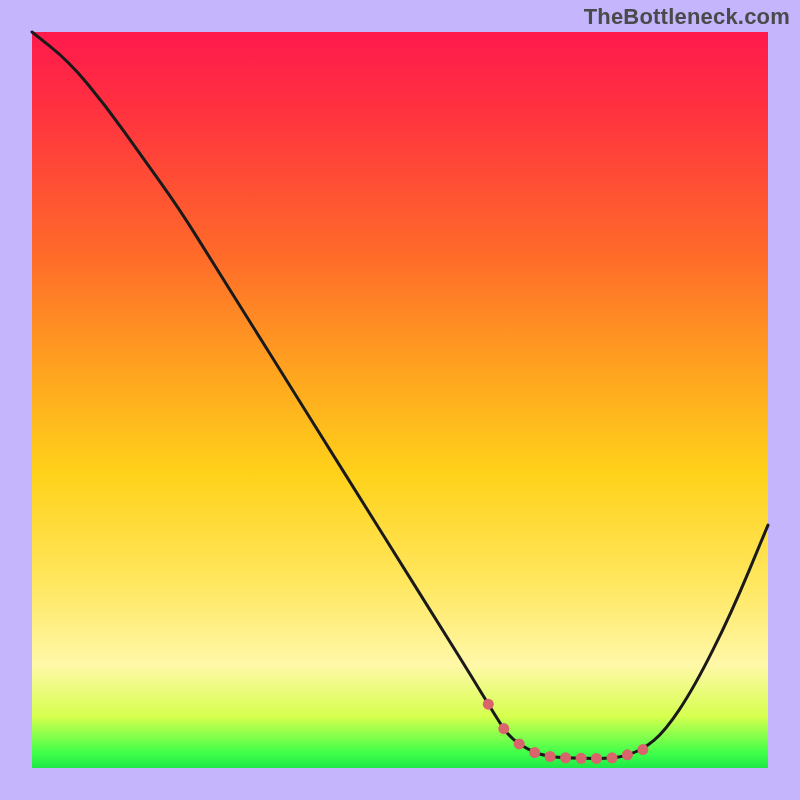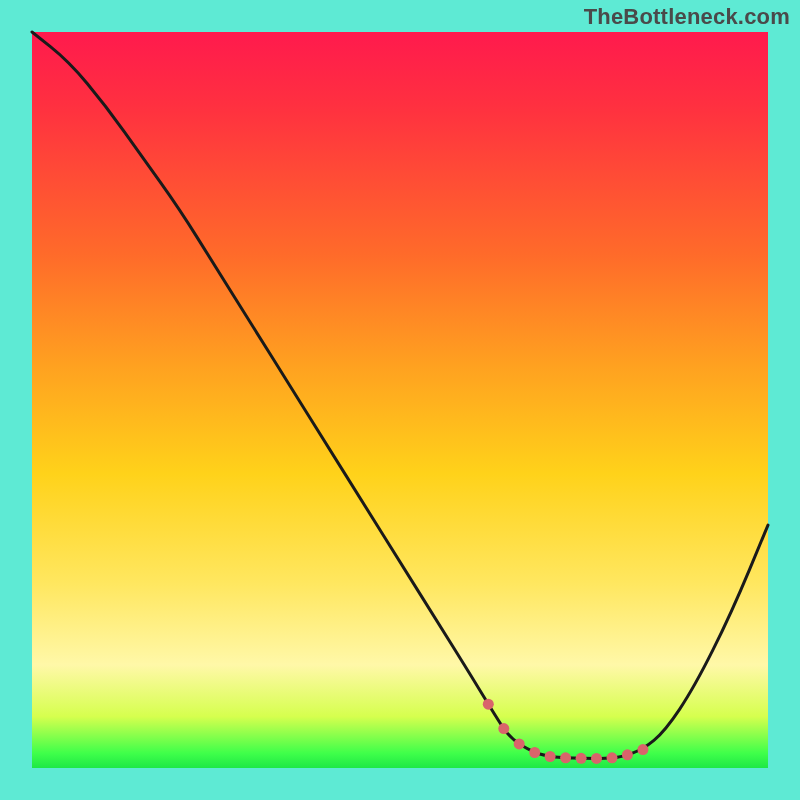--- a/index.html
+++ b/index.html
@@ -8,21 +8,21 @@
     width: 800px;
     height: 800px;
     background: #000;
     overflow: hidden;
     font-family: Arial, Helvetica, sans-serif;
   }
   .frame {
     position: relative;
     width: 800px;
     height: 800px;
-    background: #5eead4;
+    background: #c4b5fd;
   }
   .watermark {
     position: absolute;
     top: 4px;
     right: 10px;
     color: #4a4a4a;
     font-size: 22px;
     font-weight: 600;
     letter-spacing: 0.2px;
     z-index: 10;

